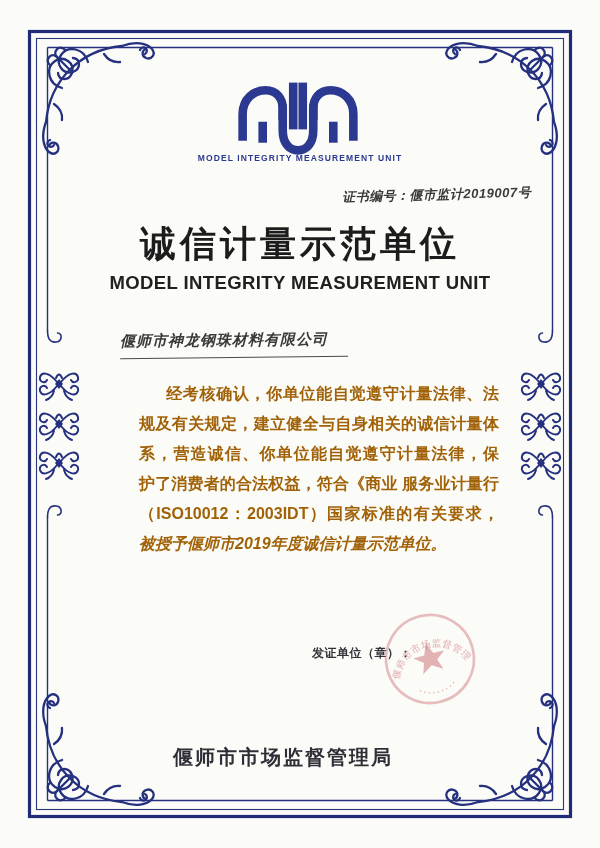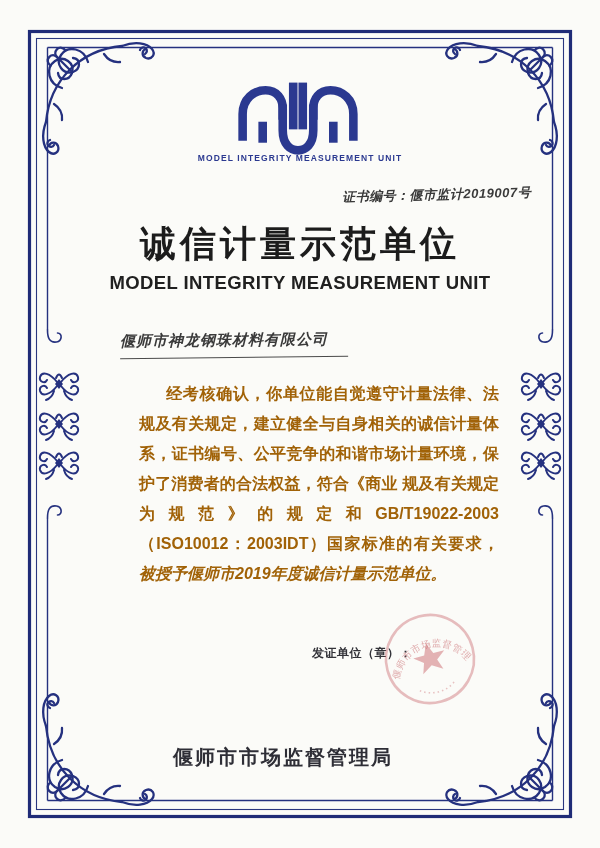--- a/index.html
+++ b/index.html
@@ -122,23 +122,22 @@
   <div class="abs cert-no">证书编号：偃市监计2019007号</div>
 
   <div class="abs title-zh">诚信计量示范单位</div>
   <div class="abs title-en">MODEL INTEGRITY MEASUREMENT UNIT</div>
 
   <div class="abs company">偃师市神龙钢珠材料有限公司</div>
 
   <div class="abs body-block">
     <div class="body-line first">经考核确认，你单位能自觉遵守计量法律、法</div>
     <div class="body-line">规及有关规定，建立健全与自身相关的诚信计量体</div>
-    <div class="body-line">系，证书编号、公平竞争的和谐市场计量环境，保</div>
-    <div class="body-line">护了消费者的合法权益，符合《商业 规及有关规定</div>
-    <div class="body-line">为规范》的规定和GB/T19022-2003</div>
+    <div class="body-line">系，营造诚信、你单位能自觉遵守计量法律，保</div>
+    <div class="body-line">护了消费者的合法权益，符合《商业 服务业计量行</div>
     <div class="body-line">（ISO10012：2003IDT）国家标准的有关要求，</div>
     <div class="body-line last">被授予偃师市2019年度诚信计量示范单位。</div>
   </div>
 
   <div class="abs issuer-label">发证单位（章）：</div>
 
   <svg class="abs seal" viewBox="-58 -58 116 116">
     <g transform="rotate(-15)">
       <circle cx="0" cy="0" r="44" fill="none" stroke="rgba(201,104,109,0.5)" stroke-width="2.6"></circle>
       <path d="M0,-16 L4.7,-4.9 16,-4.9 6.8,2.3 10.4,13 0,6.5 -10.4,13 -6.8,2.3 -16,-4.9 -4.7,-4.9 Z" fill="rgba(201,95,100,0.55)"></path>

